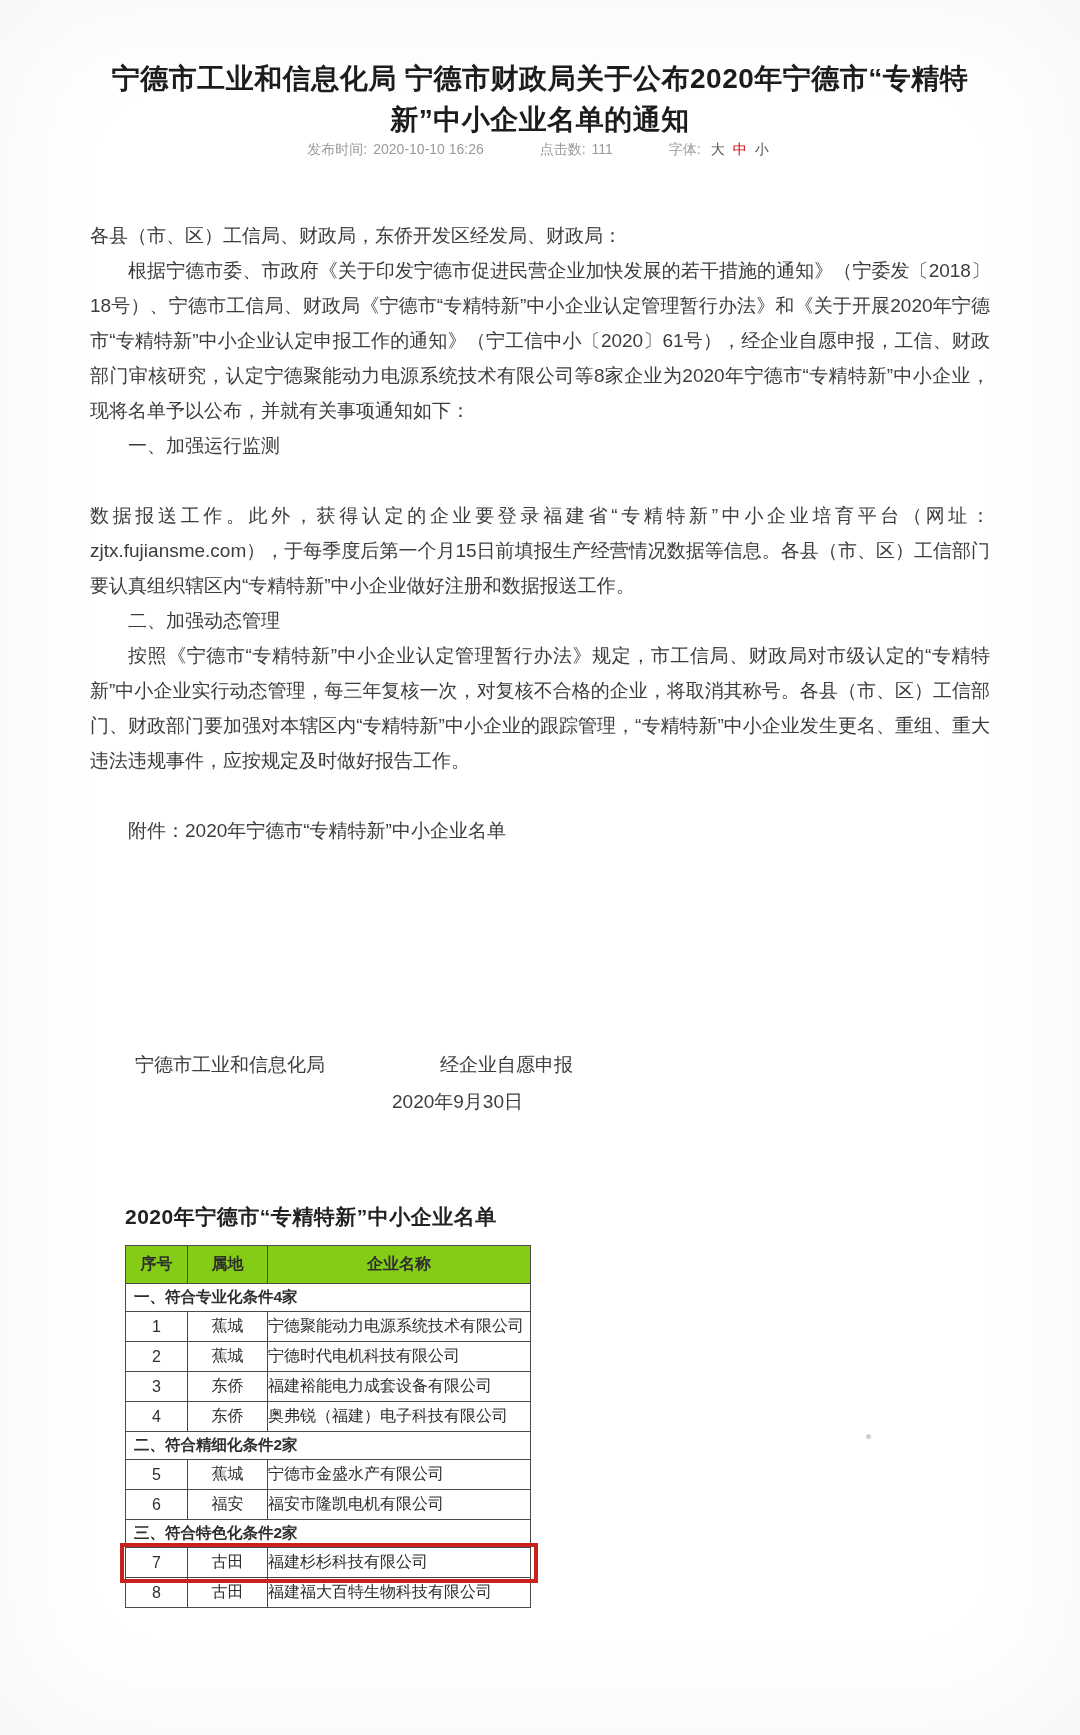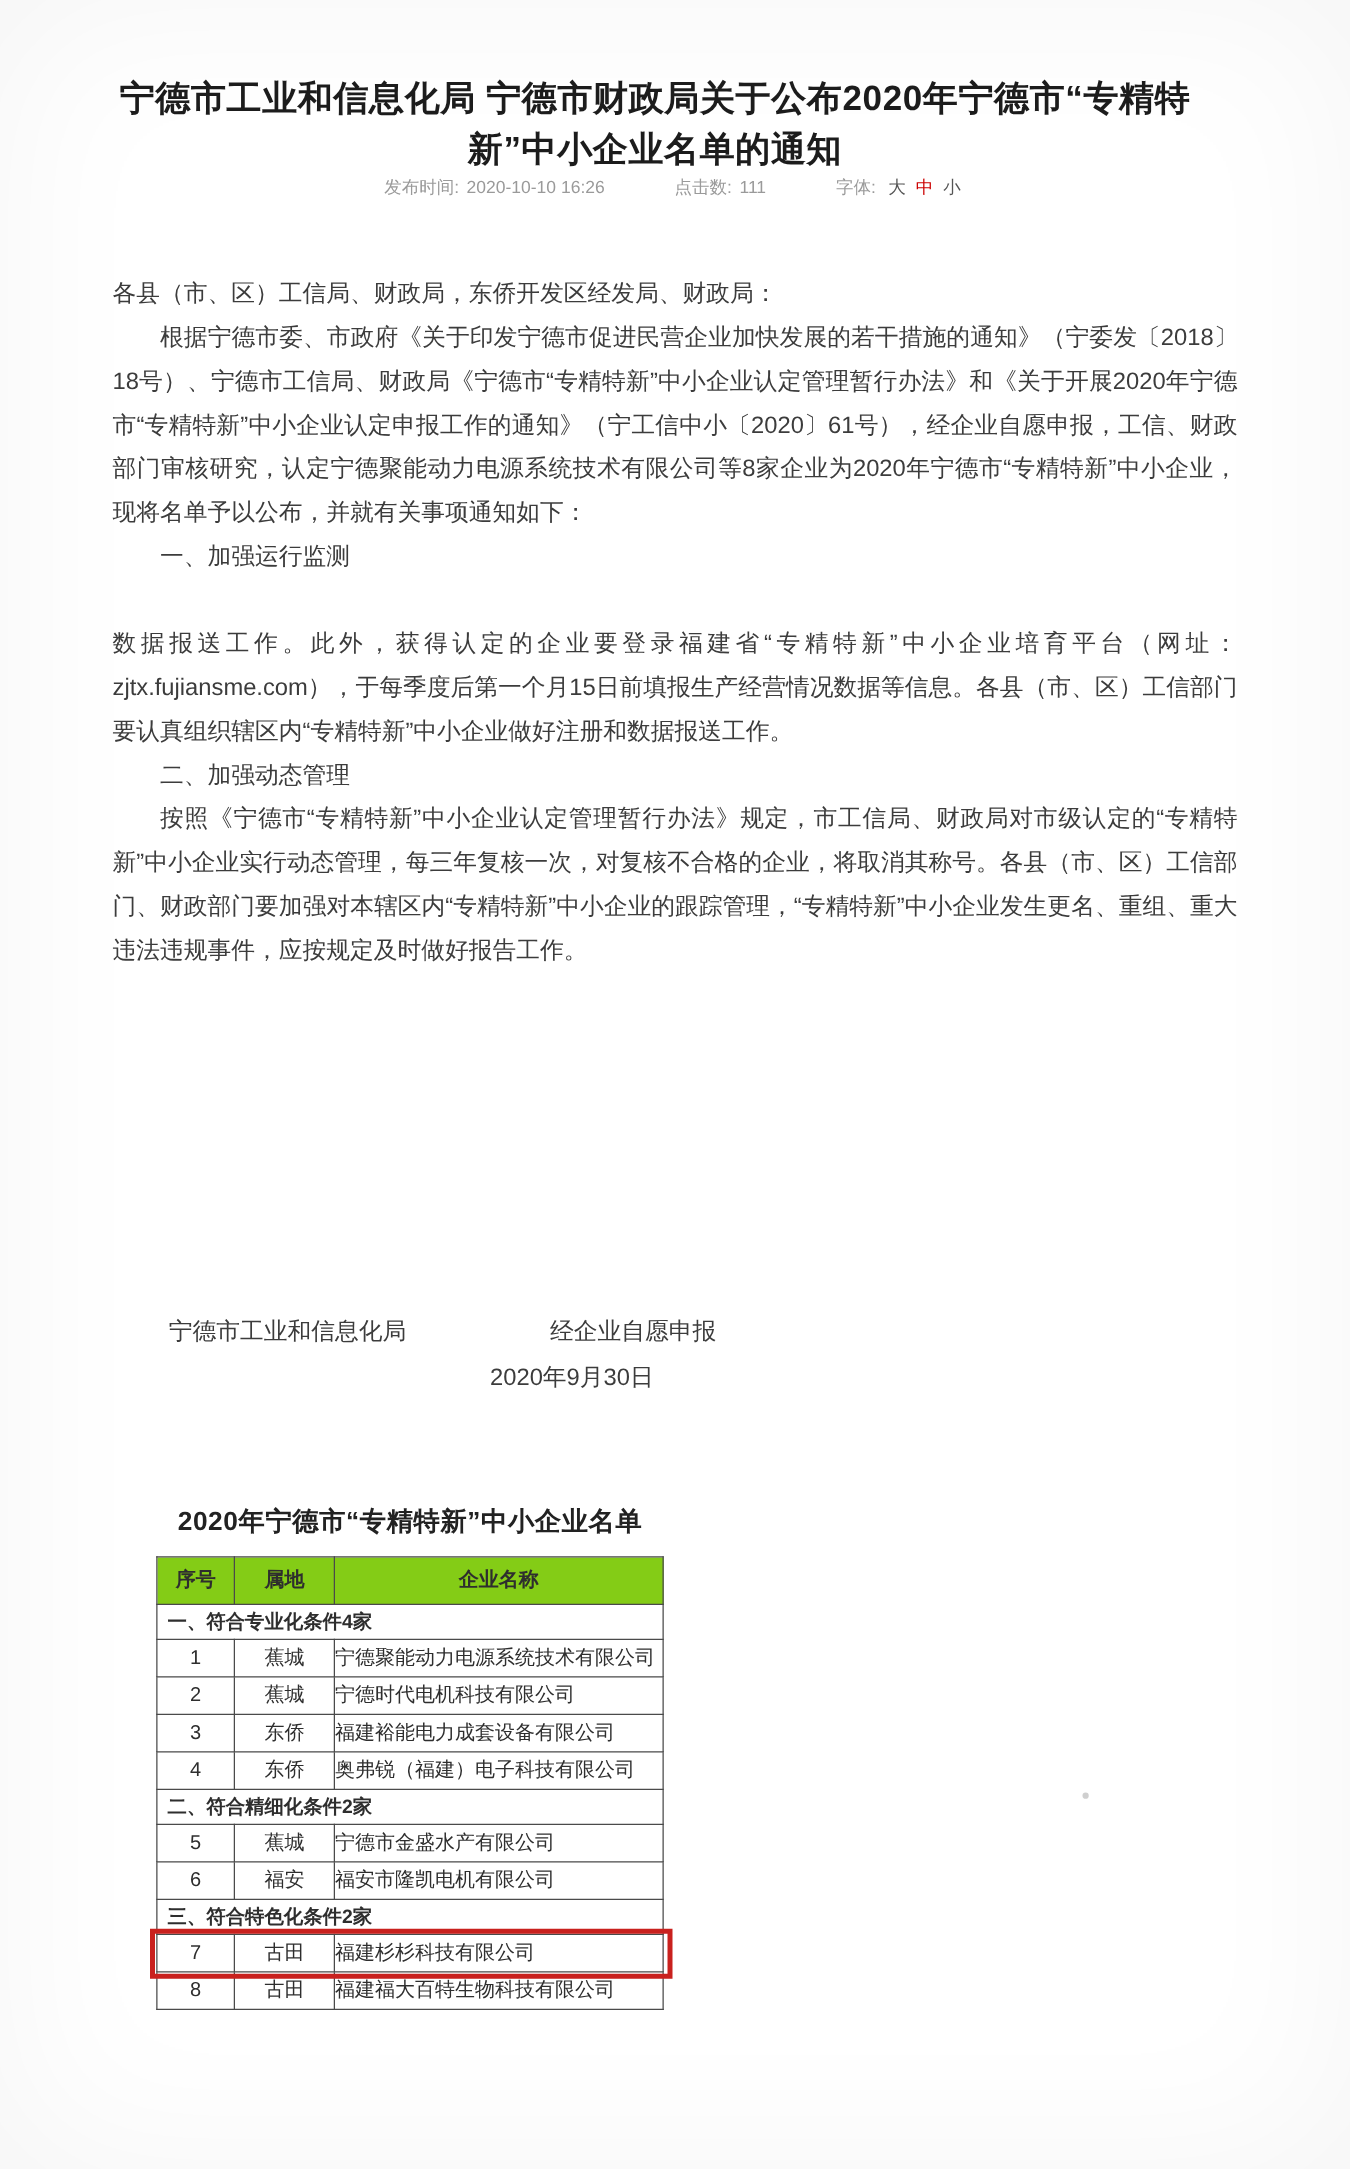--- a/index.html
+++ b/index.html
@@ -7,21 +7,21 @@
     width:1080px; height:1735px;
     background:#ffffff;
     font-family:"Liberation Sans","DejaVu Sans",sans-serif;
     color:#3c3c3c;
     position:relative;
     overflow:hidden;
     box-shadow: inset 0 0 140px rgba(0,0,0,0.045);
   }
 
   .doc-title {
-    position:absolute; top:58px; left:64px; width:920px;
+    position:absolute; top:58px; left:80px; width:920px;
     text-align:center;
     font-size:28px; font-weight:bold; line-height:41px;
     color:#1c1c1c; letter-spacing:0.5px;
     margin:0;
   }
 
   .meta-bar {
     position:absolute; top:141px; left:0; width:100%;
     text-align:center; font-size:14px; color:#9a9a9a;
   }
@@ -42,21 +42,21 @@
   .signatures {
     position:absolute; top:1052px; left:0; width:1080px; height:90px;
     font-size:19px; color:#3c3c3c;
   }
   .sig-left  { position:absolute; left:135px; top:0; }
   .sig-right { position:absolute; left:440px; top:0; }
   .sig-date  { position:absolute; left:392px; top:37px; }
 
   .table-block { position:absolute; top:1203px; left:125px; width:406px; }
   .table-title {
-    text-align:center; font-size:21px; font-weight:bold; color:#222222;
+    font-size:21px; font-weight:bold; color:#222222;
     letter-spacing:0.5px; margin:0 0 14px 0;
   }
   table.roster {
     border-collapse:collapse; width:406px; table-layout:fixed;
     font-size:16px; color:#2e2e2e;
   }
   table.roster th, table.roster td { border:1px solid #4a4a4a; padding:0; }
   table.roster th { height:37px; font-weight:bold; text-align:center; background:#84cc16; }
   td.seq, td.region { text-align:center; height:29px; }
   td.company { text-align:left; padding-left:12px; height:29px; }
@@ -85,20 +85,21 @@
   <span class="meta-group"><span class="meta-label">字体:</span><a class="font-link">大</a><a class="font-link active">中</a><a class="font-link">小</a></span>
 </div>
 
 <div class="body-text">
   <p>各县（市、区）工信局、财政局，东侨开发区经发局、财政局：</p>
   <p class="indent">根据宁德市委、市政府《关于印发宁德市促进民营企业加快发展的若干措施的通知》（宁委发〔2018〕18号）、宁德市工信局、财政局《宁德市“专精特新”中小企业认定管理暂行办法》和《关于开展2020年宁德市“专精特新”中小企业认定申报工作的通知》（宁工信中小〔2020〕61号），经企业自愿申报，工信、财政部门审核研究，认定宁德聚能动力电源系统技术有限公司等8家企业为2020年宁德市“专精特新”中小企业，现将名单予以公布，并就有关事项通知如下：</p>
   <p class="indent">一、加强运行监测</p>
   <p class="gap-before">数据报送工作。此外，获得认定的企业要登录福建省“专精特新”中小企业培育平台（网址：zjtx.fujiansme.com），于每季度后第一个月15日前填报生产经营情况数据等信息。各县（市、区）工信部门要认真组织辖区内“专精特新”中小企业做好注册和数据报送工作。</p>
   <p class="indent">二、加强动态管理</p>
   <p class="indent">按照《宁德市“专精特新”中小企业认定管理暂行办法》规定，市工信局、财政局对市级认定的“专精特新”中小企业实行动态管理，每三年复核一次，对复核不合格的企业，将取消其称号。各县（市、区）工信部门、财政部门要加强对本辖区内“专精特新”中小企业的跟踪管理，“专精特新”中小企业发生更名、重组、重大违法违规事件，应按规定及时做好报告工作。</p>
+  <p class="indent attachment">附件：2020年宁德市“专精特新”中小企业名单</p>
 </div>
 
 <div class="signatures">
   <span class="sig-left">宁德市工业和信息化局</span>
   <span class="sig-right">经企业自愿申报</span>
   <div class="sig-date">2020年9月30日</div>
 </div>
 
 <div class="table-block">
   <div class="table-title">2020年宁德市“专精特新”中小企业名单</div>

